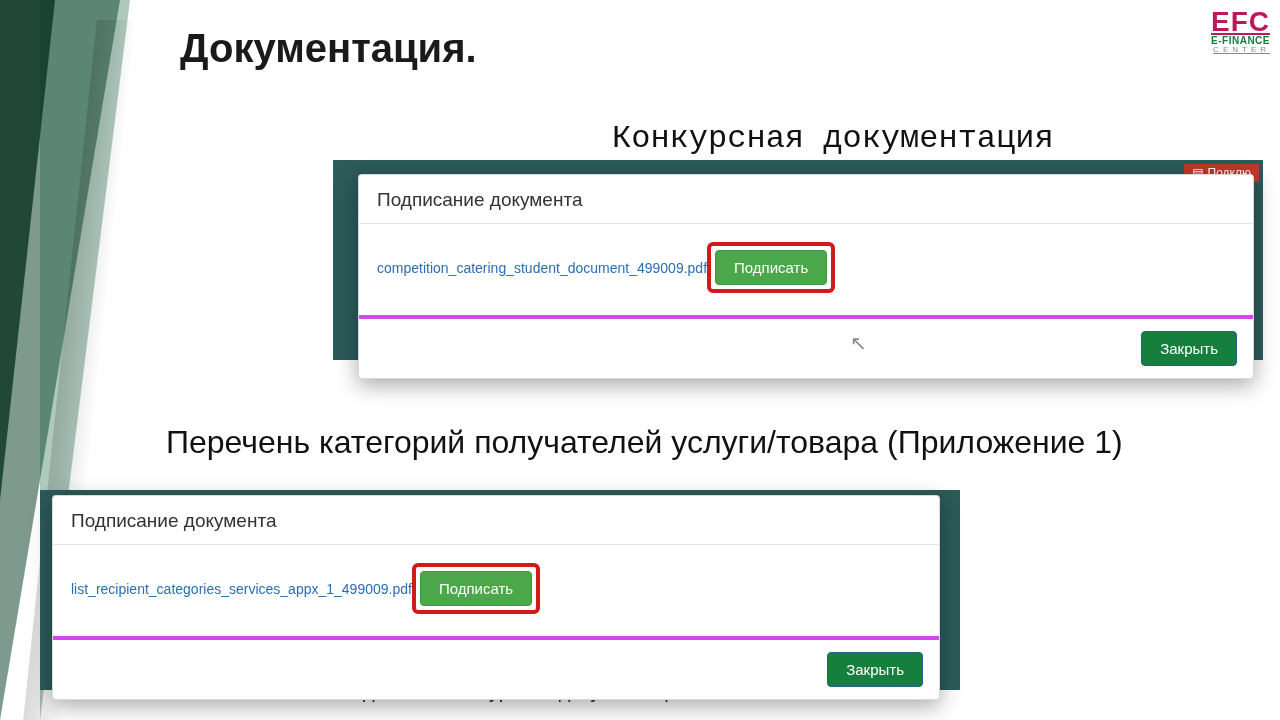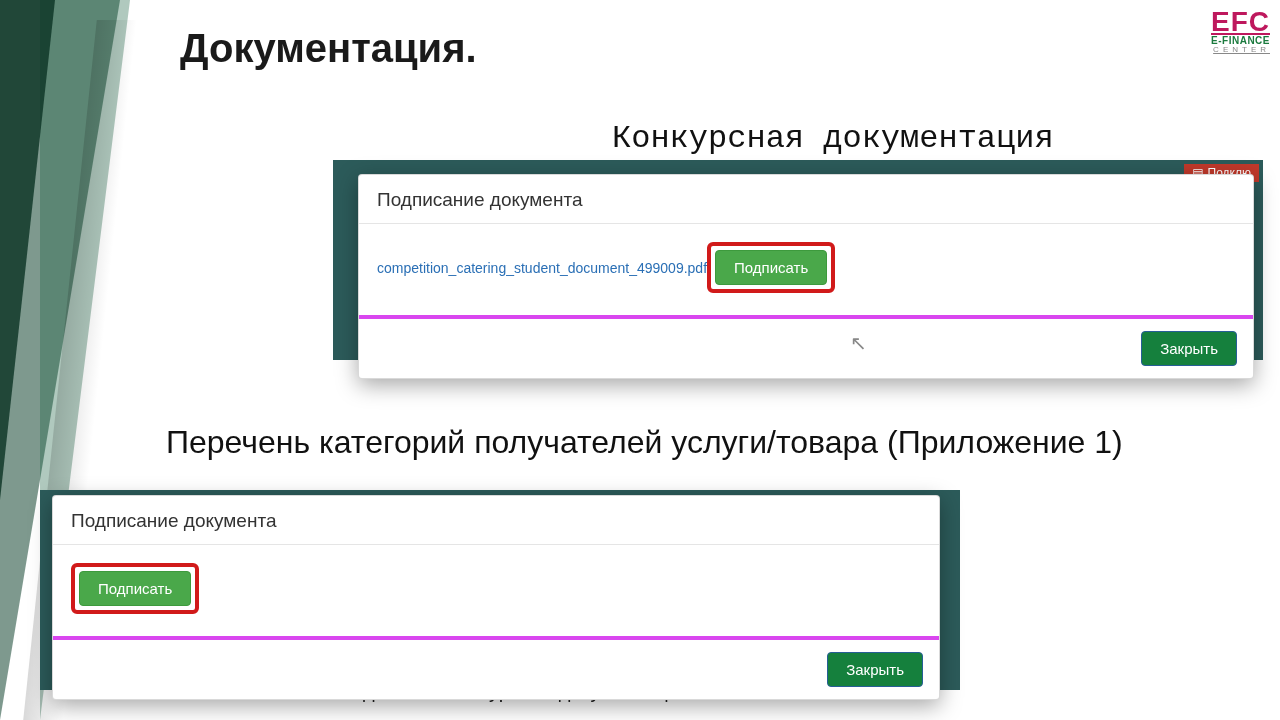--- a/index.html
+++ b/index.html
@@ -189,20 +189,21 @@
 </div>
 
 <div class="subtitle" style="left:166px; top:424px;">Перечень категорий получателей услуги/товара (Приложение 1)</div>
 
 <div class="teal-bar" style="left:40px; top:490px; width:920px; height:200px; background:#2c5b5a;"></div>
 <div class="hidden-text" style="left:338px; top:680px; font-size:20px;">Подготовка конкурсной документации</div>
 
 <div class="modal" style="left:52px; top:495px; width:888px;">
   <div class="modal-header">Подписание документа</div>
   <div class="modal-body">
+    <a href="#" class="doc-link">list_recipient_categories_services_appx_1_499009.pdf</a>
     <span class="highlight-box">
       <button class="btn btn-green">Подписать</button>
     </span>
   </div>
   <div class="modal-footer">
     <button class="btn btn-blue">Закрыть</button>
   </div>
 </div>
 
 </body></html>

